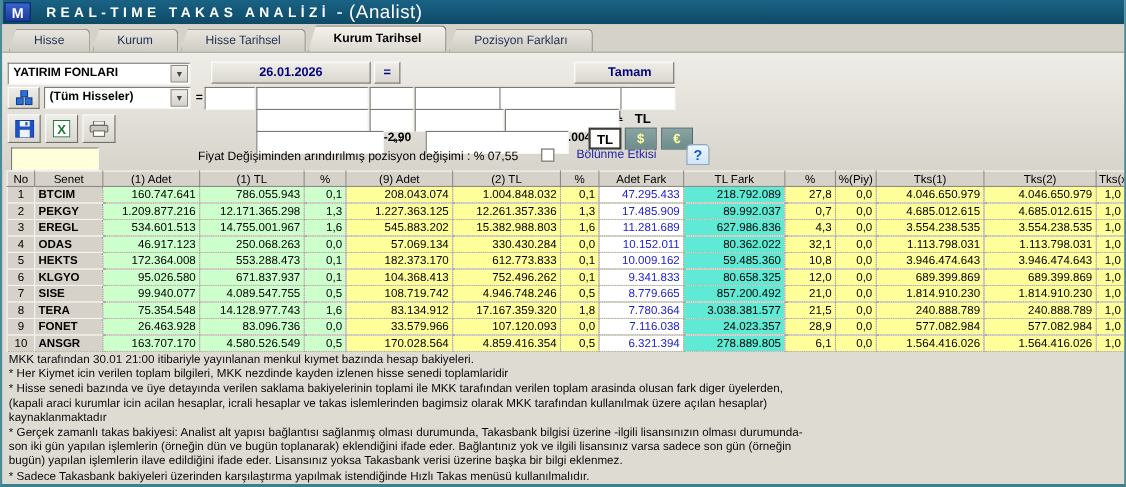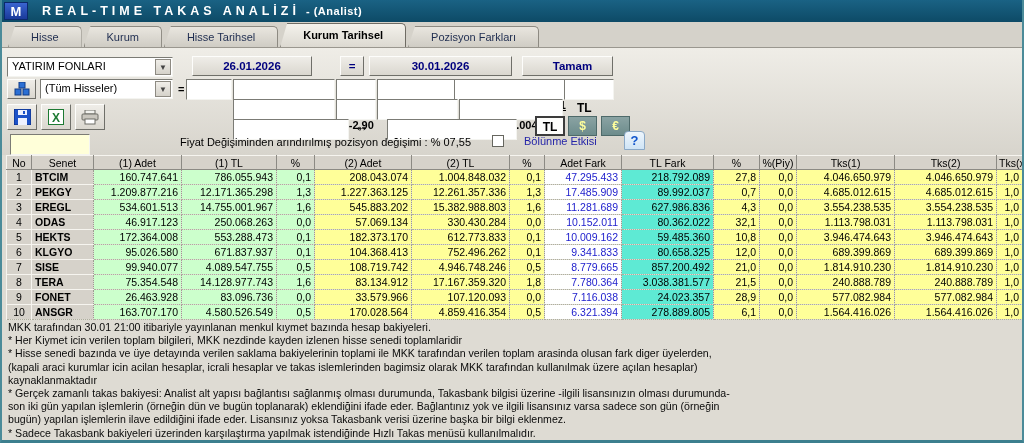--- a/index.html
+++ b/index.html
@@ -8,35 +8,35 @@
   .window { position:relative; width:1024px; height:443px; background:#dedbd3;
             border-left:2px solid #4b8b99; border-right:2px solid #4b8b99; border-bottom:3px solid #3c7f8e;
             overflow:hidden; }
   
   .titlebar { position:absolute; left:0; top:0; width:100%; height:22px;
               background:linear-gradient(180deg,#1a6284,#0d4a66); display:flex; align-items:center; }
   .logo { width:24px; height:18px; margin-left:2px; background:linear-gradient(180deg,#3a64d0,#1a3a9a);
           color:#fff; font-weight:bold; font-size:13px; text-align:center; line-height:18px;
           border:1px solid #0b2a6a; }
   .title-main { color:#fff; font-weight:bold; font-size:12.5px; letter-spacing:4px; margin-left:14px; }
-  .title-sub { color:#fff; font-weight:bold; font-size:11px; margin-left:6px; letter-spacing:0.5px; }
+  .title-sub { color:#fff; font-weight:normal; font-size:17px; margin-left:6px; letter-spacing:0.5px; }
   
   .tabs { position:absolute; left:0; top:22px; width:100%; height:26px; background:#d5d2ca;
           border-bottom:1px solid #9a978f; display:flex; align-items:flex-end; padding-left:6px; }
   .tab { height:21px; line-height:20px; padding:0 22px; margin-right:2px; font-size:11px; color:#1f2d50;
          background:linear-gradient(180deg,#e9e6df,#cfccc4); border:1px solid #8d8a82; border-bottom:none;
          border-radius:5px 5px 0 0; clip-path:polygon(7px 0,100% 0,100% 100%,0 100%); cursor:default; }
   .tab.active { font-weight:bold; color:#000; background:linear-gradient(180deg,#f4f2ec,#dcd9d1);
                 height:24px; line-height:23px; border-color:#6f6c64; }
   
   .controls { position:absolute; left:0; top:48px; width:100%; height:107px;
               background:linear-gradient(180deg,#efede7,#d7d4cc); }
   .inset { background:#fff; border:1px solid; border-color:#7b7b75 #f4f4f0 #f4f4f0 #7b7b75; }
   .raised { background:linear-gradient(180deg,#efede8,#dad7cf); border:1px solid; border-color:#fdfdfb #6f6f69 #6f6f69 #fdfdfb; }
-  .combo { position:absolute; height:20px; font-size:11px; padding:2px 2px 0 4px; color:#000; }
+  .combo { position:absolute; height:20px; font-size:11px; padding:2px 2px 0 4px; color:#000;font-weight:bold; }
   .combo .chev { position:absolute; right:1px; top:1px; bottom:1px; width:16px;
                  background:linear-gradient(180deg,#f0eee9,#d5d2ca); border:1px solid #8d8a82;
                  font-size:8px; color:#444; text-align:center; line-height:16px; }
   .btn { position:absolute; height:20px; text-align:center; font-size:11.5px; font-weight:bold;
          color:#00007e; line-height:18px; cursor:default; }
   .field { position:absolute; height:19px; font-size:11px; font-weight:bold; text-align:right;
            padding:19px 3px 0 2px; color:#000; white-space:nowrap; }
   .lbl { position:absolute; font-weight:bold; color:#000; }
   .toolbtn { position:absolute; width:30px; height:26px; display:flex; align-items:center; justify-content:center; }
   .cur-btn { position:absolute; height:20px; text-align:center; font-weight:bold; font-size:12px; line-height:18px; }
@@ -87,23 +87,22 @@
       <div class="tab active">Kurum Tarihsel</div>
       <div class="tab">Pozisyon Farkları</div>
     </div>
 
   <div class="controls">
 
     <div class="combo inset" style="left:5px; top:9px; width:166px;">
       <span>YATIRIM FONLARI</span>
       <span class="chev">▼</span>
     </div>
-    <div class="btn raised" style="left:190px; top:8px; width:120px;">26.01.2026</div>
+    <div class="btn raised" style="left:190px; top:8px; width:145px;">26.01.2026</div>
     <div class="btn raised" style="left:338px; top:8px; width:24px;">=</div>
-    <div class="btn raised" style="left:367px; top:8px; width:143px;">30.01.2026</div>
     <div class="btn raised" style="left:520px; top:8px; width:91px;padding-left:10px;">Tamam</div>
 
     <div class="toolbtn raised" style="left:5px; top:31px; width:29px; height:20px;">
       <svg class="icon-svg" width="16" height="14" viewBox="0 0 16 14">
         <rect x="5" y="0" width="6" height="6" fill="#2b6fd4" stroke="#123c86"></rect>
         <rect x="1" y="7" width="6" height="6" fill="#2b6fd4" stroke="#123c86"></rect>
         <rect x="9" y="7" width="6" height="6" fill="#2b6fd4" stroke="#123c86"></rect>
       </svg>
     </div>
     <div class="combo inset" style="left:38px; top:31px; width:133px;">
@@ -180,21 +179,21 @@
         <col style="width:102px">
         <col style="width:26px">
     </colgroup>
     <thead>
         <tr id="grid-head">
           <th>No</th>
           <th>Senet</th>
           <th>(1) Adet</th>
           <th>(1) TL</th>
           <th>%</th>
-          <th>(2) Adet</th>
+          <th>(9) Adet</th>
           <th>(2) TL</th>
           <th>%</th>
           <th>Adet Fark</th>
           <th>TL Fark</th>
           <th>%</th>
           <th>%(Piy)</th>
           <th>Tks(1)</th>
           <th>Tks(2)</th>
           <th>Tks(x)</th>
         </tr>

